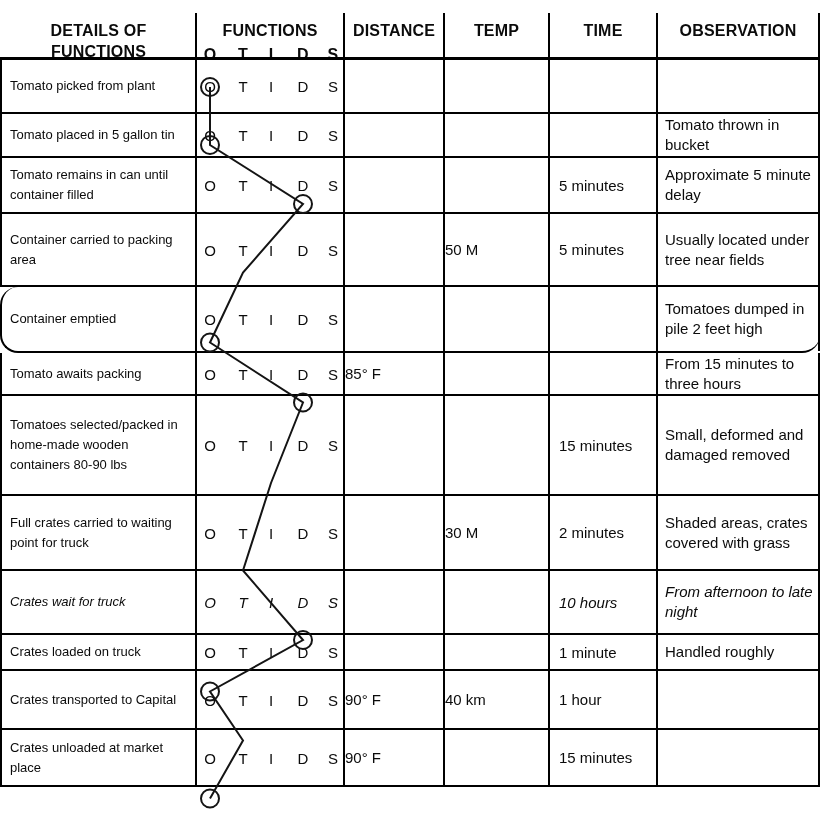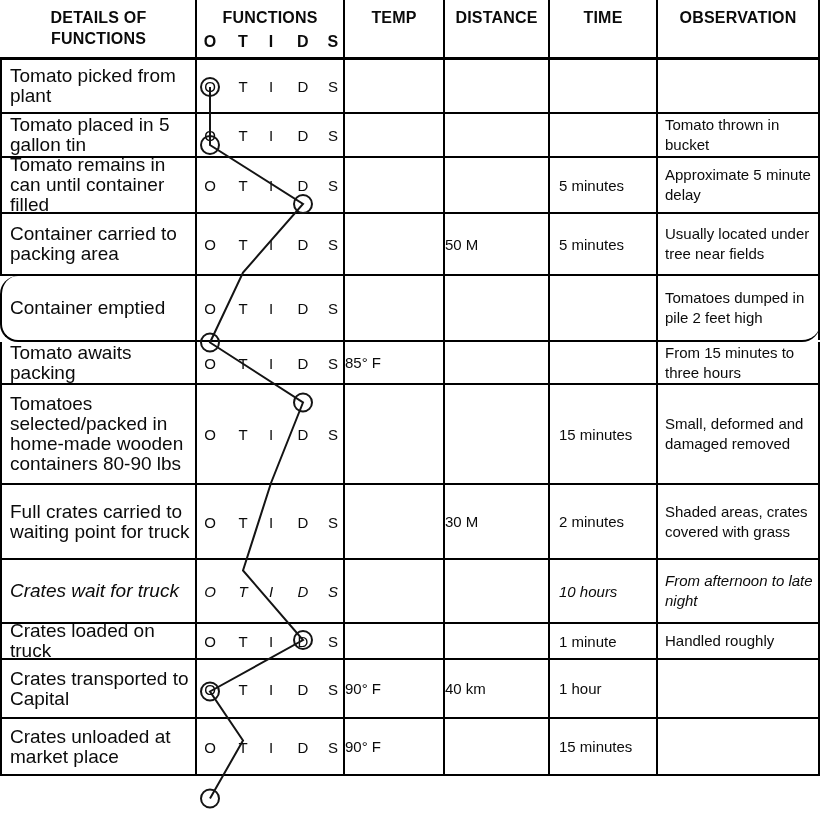--- a/index.html
+++ b/index.html
@@ -10,24 +10,24 @@
   .trow{
     display:grid;
     grid-template-columns:195px 148px 100px 105px 108px 1fr;
     border-bottom:2px solid #000;
     border-left:2px solid #000;
     box-sizing:border-box;
   }
   .trow.header{height:60px;border-bottom:3px solid #000;border-left:none;padding-left:2px;}
   .cell{border-right:2px solid #000;box-sizing:border-box;position:relative;overflow:hidden;}
   
-  .hcell{font-weight:bold;font-size:16px;text-align:center;padding-top:7px;line-height:21px;letter-spacing:.2px;}
+  .hcell{font-weight:bold;font-size:16px;text-align:center;padding-top:7px;line-height:21px;letter-spacing:.2px;margin-top:13px;}
   .hsym{position:absolute;top:41px;transform:translate(-50%,-50%);font-weight:bold;font-size:16px;}
   
-  .details{display:flex;align-items:center;padding:5px 4px 5px 8px;font-size:19px;line-height:20px;}
+  .details{display:flex;align-items:center;padding:5px 4px 5px 8px;font-size:13px;line-height:20px;}
   .funcs{position:relative;}
   .sym{position:absolute;top:50%;transform:translate(-50%,-50%);font-size:15px;}
   .val{display:flex;align-items:center;font-size:15px;}
   .vcenter{justify-content:flex-start;}
   .vleft{padding-left:9px;}
   .obs{display:flex;align-items:center;padding:5px 4px 5px 7px;font-size:15px;line-height:20px;}
   #flow-svg{position:absolute;left:197px;top:60px;pointer-events:none;}
 </style>
 </head>
 <body>
@@ -42,22 +42,22 @@
     <div class="cell hcell funcs">
       <div>FUNCTIONS</div>
       <div id="header-syms">
           <span class="hsym" style="left: 13px;">O</span>
           <span class="hsym" style="left: 46px;">T</span>
           <span class="hsym" style="left: 74px;">I</span>
           <span class="hsym" style="left: 106px;">D</span>
           <span class="hsym" style="left: 136px;">S</span>
         </div>
     </div>
+    <div class="cell hcell">DISTANCE</div>
     <div class="cell hcell">TEMP</div>
-    <div class="cell hcell">DISTANCE</div>
     <div class="cell hcell">TIME</div>
     <div class="cell hcell">OBSERVATION</div>
   </div>
 
   <div id="rows">
       <div class="trow" style="height: 54px;">
         <div class="cell details">
           <span>Tomato picked from plant</span>
         </div>
         <div class="cell funcs">
@@ -103,21 +103,21 @@
         </div>
         <div class="cell val vcenter"></div>
         <div class="cell val vcenter"></div>
         <div class="cell val vleft">
           <span>5 minutes</span>
         </div>
         <div class="cell obs">
           <span>Approximate 5 minute delay</span>
         </div>
       </div>
-      <div class="trow" style="height: 62px;">
+      <div class="trow" style="height: 73px;">
         <div class="cell details">
           <span>Container carried to packing area</span>
         </div>
         <div class="cell funcs">
           <span class="sym" style="left: 13px;">O</span>
           <span class="sym" style="left: 46px;">T</span>
           <span class="sym" style="left: 74px;">I</span>
           <span class="sym" style="left: 106px;">D</span>
           <span class="sym" style="left: 136px;">S</span>
         </div>

